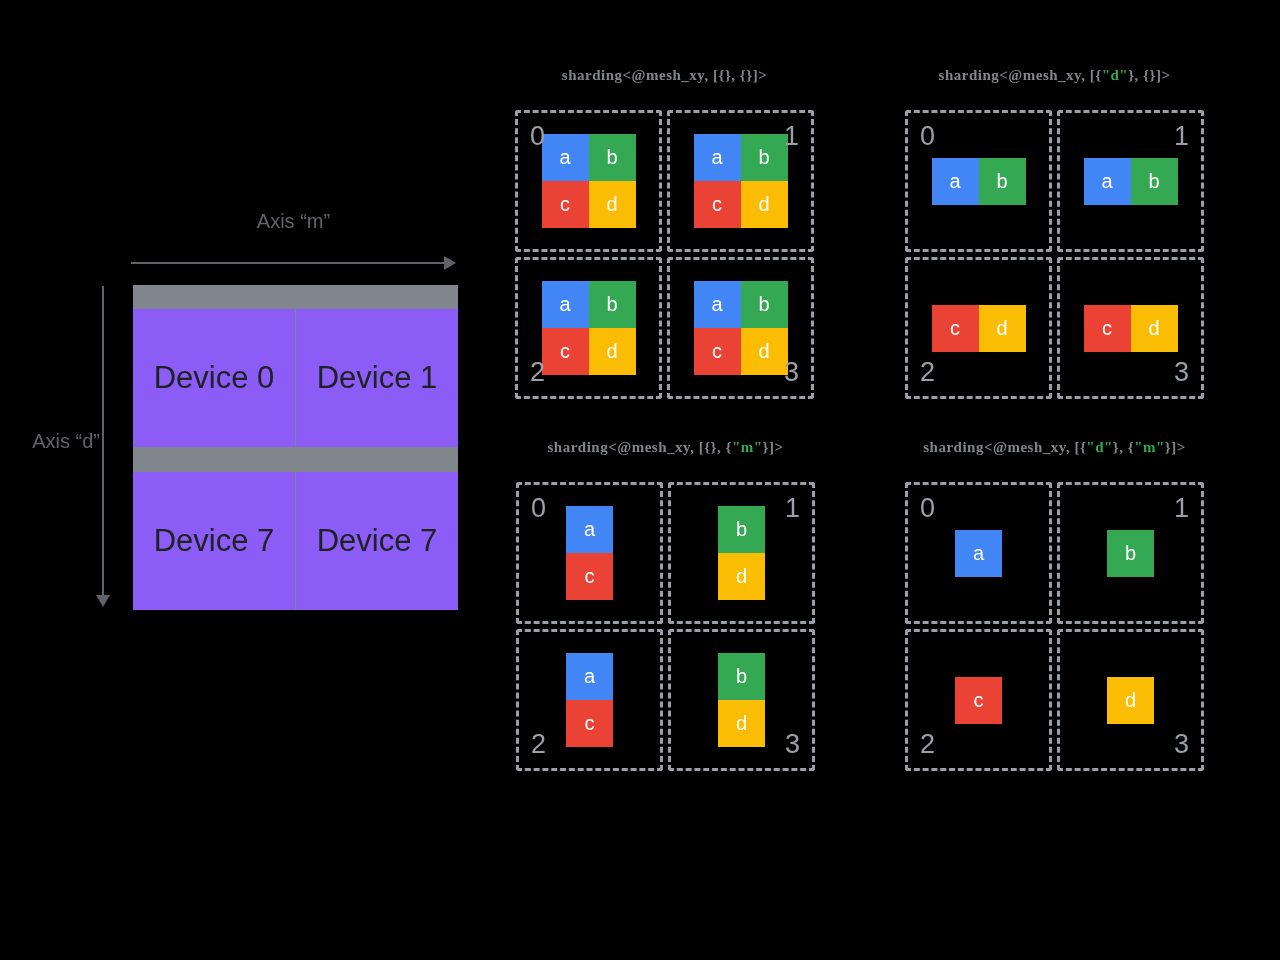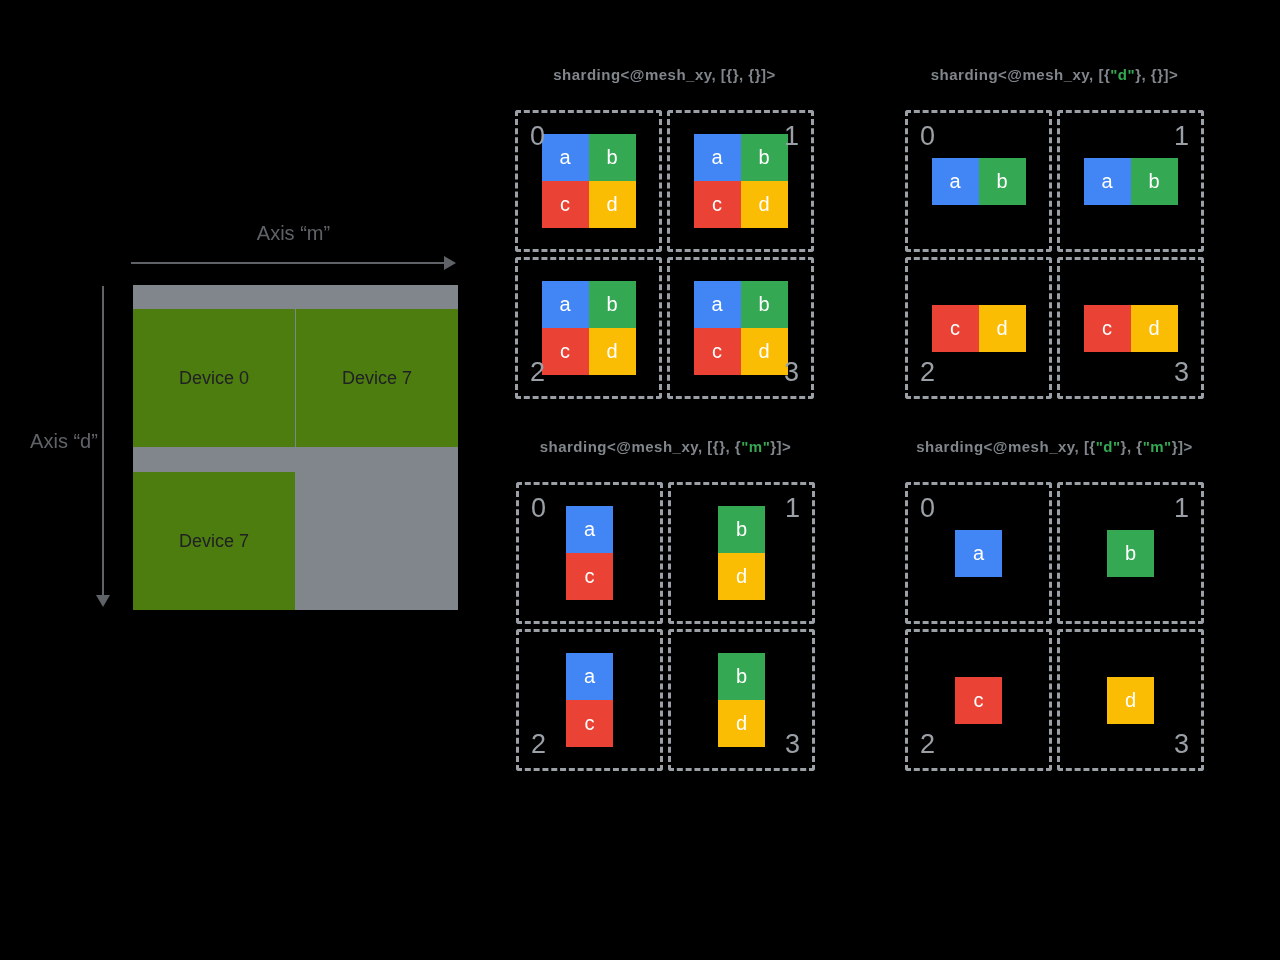--- a/index.html
+++ b/index.html
@@ -4,48 +4,48 @@
 <style>
   html,body { margin:0; padding:0; background:#000; }
   .canvas {
     position:relative; width:1280px; height:960px;
     background:var(--background,#000000); overflow:hidden;
     font-family:"Liberation Sans", sans-serif;
   }
 
   
   .axis-label { position:absolute; color:var(--axis-color,#5f6368); font-size:20px; }
-  #axis-m { left:130px; top:222px; width:327px; text-align:center; }
-  #axis-d { left:16px;  top:430px; width:96px;  text-align:center; }
+  #axis-m { left:130px; top:210px; width:327px; text-align:center; }
+  #axis-d { left:4px;  top:430px; width:96px;  text-align:right; }
 
   .arrow-line-h { position:absolute; left:131px; top:262px; width:315px; height:2px; background:var(--axis-color,#5f6368); }
   .arrow-head-right { position:absolute; left:444px; top:256px; width:0; height:0;
     border-left:12px solid var(--axis-color,#5f6368); border-top:7px solid transparent; border-bottom:7px solid transparent; }
   .arrow-line-v { position:absolute; left:102px; top:286px; width:2px; height:310px; background:var(--axis-color,#5f6368); }
   .arrow-head-down { position:absolute; left:96px; top:595px; width:0; height:0;
     border-top:12px solid var(--axis-color,#5f6368); border-left:7px solid transparent; border-right:7px solid transparent; }
 
   .mesh-grid {
     position:absolute; left:133px; top:285px; width:325px; height:325px;
     display:grid; grid-template-columns:1fr 1fr; grid-template-rows:1fr 1fr;
     gap:1px; background:var(--mesh-line,#80868b);
   }
-  .mesh-cell { background:#4d7c0f; display:flex; align-items:center; justify-content:center;
-    font-size:18px; color:#202124;margin-top:24px; }
+  .mesh-cell { background:#8b5cf6; display:flex; align-items:center; justify-content:center;
+    font-size:31px; color:#202124;margin-top:24px; }
 
   
   .diagram { position:absolute; width:299px; height:333px; }
   .d1 { left:515px; top:66px; }
   .d2 { left:905px; top:66px; }
   .d3 { left:516px; top:438px; }
   .d4 { left:905px; top:438px; }
 
   .code-title {
     position:absolute; left:50%; top:0; transform:translateX(-50%);
-    white-space:nowrap; font-family:Liberation Sans, sans-serif;
+    white-space:nowrap; font-family:Liberation Serif, serif;
     font-size:15px; font-weight:bold; letter-spacing:0.5px; line-height:18px;
   }
   .code-plain  { color:var(--code-gray,#80868b); }
   .code-string { color:var(--code-green,#34a853); }
 
   .dgrid {
     position:absolute; left:0; top:44px;
     display:grid; grid-template-columns:147px 147px; grid-auto-rows:142px; gap:5px;
   }
   .dcell {
@@ -72,20 +72,21 @@
   <div id="axis-m" class="axis-label">Axis “m”</div>
   <div class="arrow-line-h"></div>
   <div class="arrow-head-right"></div>
 
   <div id="axis-d" class="axis-label">Axis “d”</div>
   <div class="arrow-line-v"></div>
   <div class="arrow-head-down"></div>
 
   <div class="mesh-grid">
     <div class="mesh-cell">Device 0</div>
+    <div class="mesh-cell">Device 1</div>
     <div class="mesh-cell">Device 7</div>
     <div class="mesh-cell">Device 7</div>
   </div>
 
   <div class="diagram d1">
     <div class="code-title"><span class="code-plain">sharding&lt;@mesh_xy, [{}, {}]&gt;</span></div>
     <div class="dgrid">
         <div class="dcell corner-tl">
           <span class="devnum">0</span>
           <div class="tiles">

